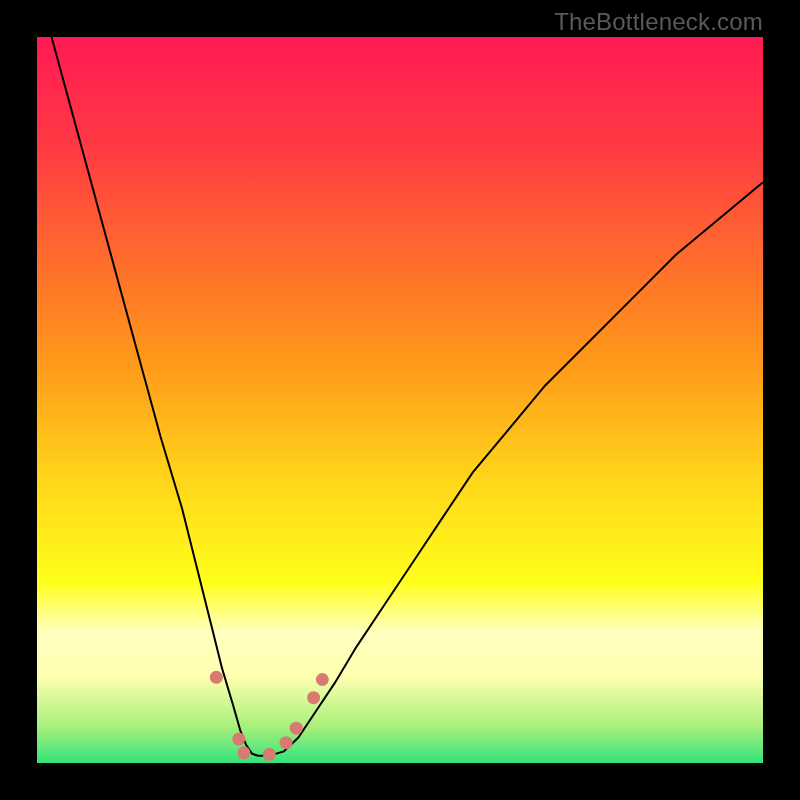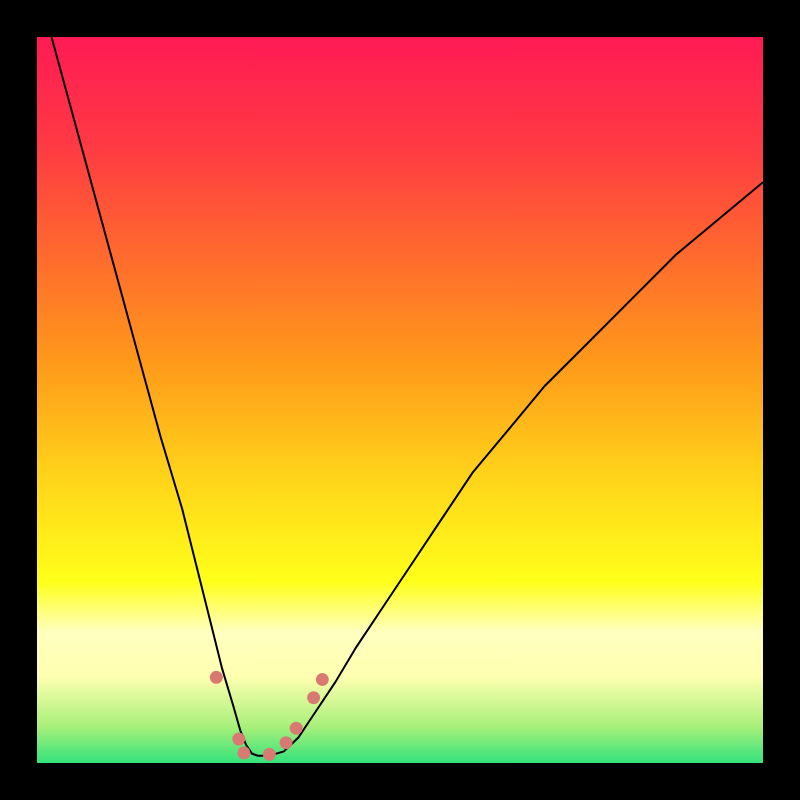--- a/index.html
+++ b/index.html
@@ -61,13 +61,14 @@
         <circle cx="179.32" cy="640.33" r="6.5" fill="#d97a72"></circle>
         <circle cx="201.83" cy="702.04" r="6.5" fill="#d97a72"></circle>
         <circle cx="206.91" cy="715.84" r="6.5" fill="#d97a72"></circle>
         <circle cx="232.32" cy="717.29" r="6.5" fill="#d97a72"></circle>
         <circle cx="249.02" cy="705.67" r="6.5" fill="#d97a72"></circle>
         <circle cx="259.18" cy="691.15" r="6.5" fill="#d97a72"></circle>
         <circle cx="276.61" cy="660.66" r="6.5" fill="#d97a72"></circle>
         <circle cx="285.32" cy="642.51" r="6.5" fill="#d97a72"></circle>
       </g>
   </svg>
+  <div class="watermark">TheBottleneck.com</div>
 </div>
 
 </body></html>

